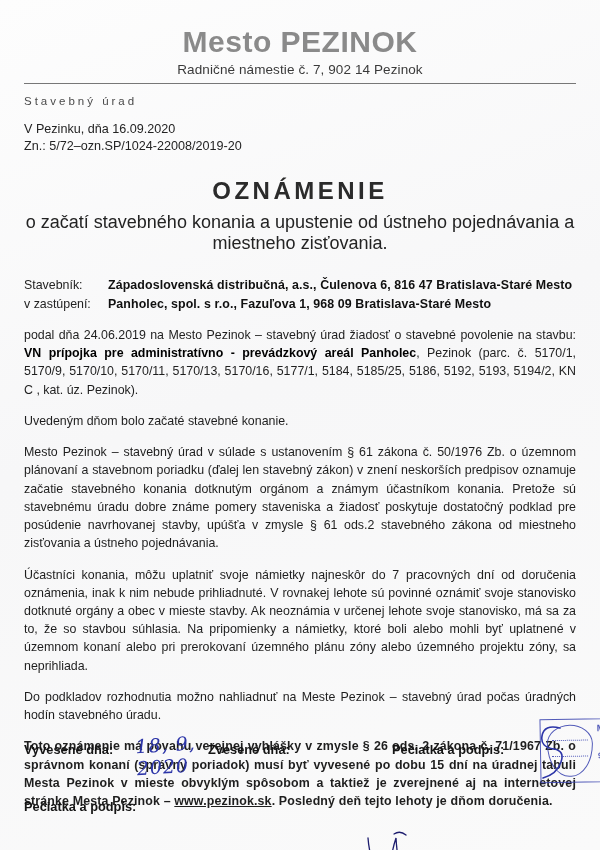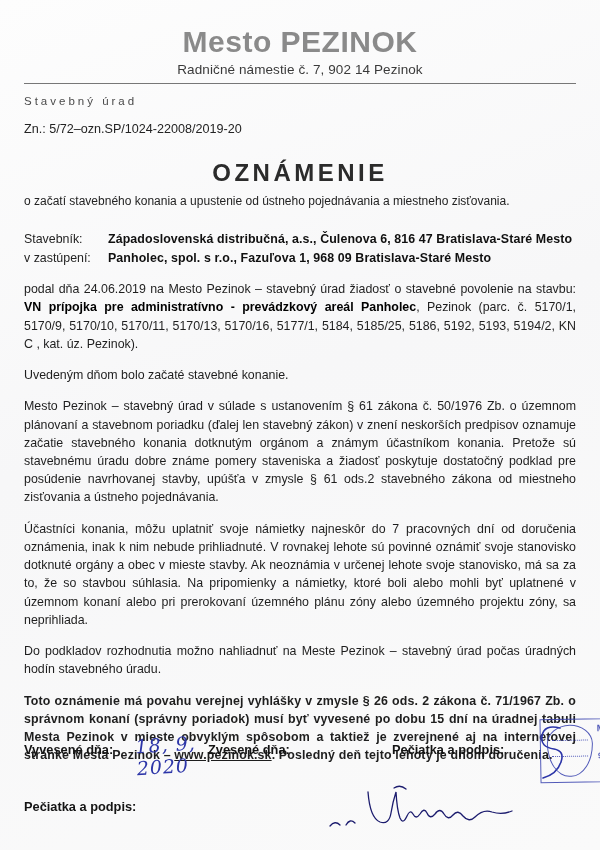--- a/index.html
+++ b/index.html
@@ -62,21 +62,22 @@
   
   .doc-title {
     text-align: center;
     font-size: 24px;
     font-weight: bold;
     letter-spacing: 3.5px;
     color: #2b2b2b;
     margin-top: 21px;
   }
   .doc-subtitle {
-    font-size: 12px;
+    text-align: center;
+    font-size: 18px;
     color: #232323;
     margin-top: 7px;
   }
 
   
   .parties {
     margin-top: 22px;
     font-size: 12.4px;
     line-height: 1.48;
   }
@@ -217,20 +218,21 @@
 <body>
 
 <div class="page">
 
   <div class="org-title">Mesto PEZINOK</div>
   <div class="org-address">Radničné námestie č. 7, 902 14 Pezinok</div>
   <hr class="hrule">
   <div class="dept">Stavebný úrad</div>
 
   <div class="meta">
+    <div>V Pezinku, dňa 16.09.2020</div>
     <div>Zn.: 5/72–ozn.SP/1024-22008/2019-20</div>
   </div>
 
   <div class="doc-title">OZNÁMENIE</div>
   <div class="doc-subtitle">o začatí stavebného konania a upustenie od ústneho pojednávania a miestneho zisťovania.</div>
 
   <div class="parties">
     <div class="party-row">
       <div class="party-label">Stavebník:</div>
       <div class="party-value">Západoslovenská distribučná, a.s., Čulenova 6, 816 47  Bratislava-Staré Mesto</div>

